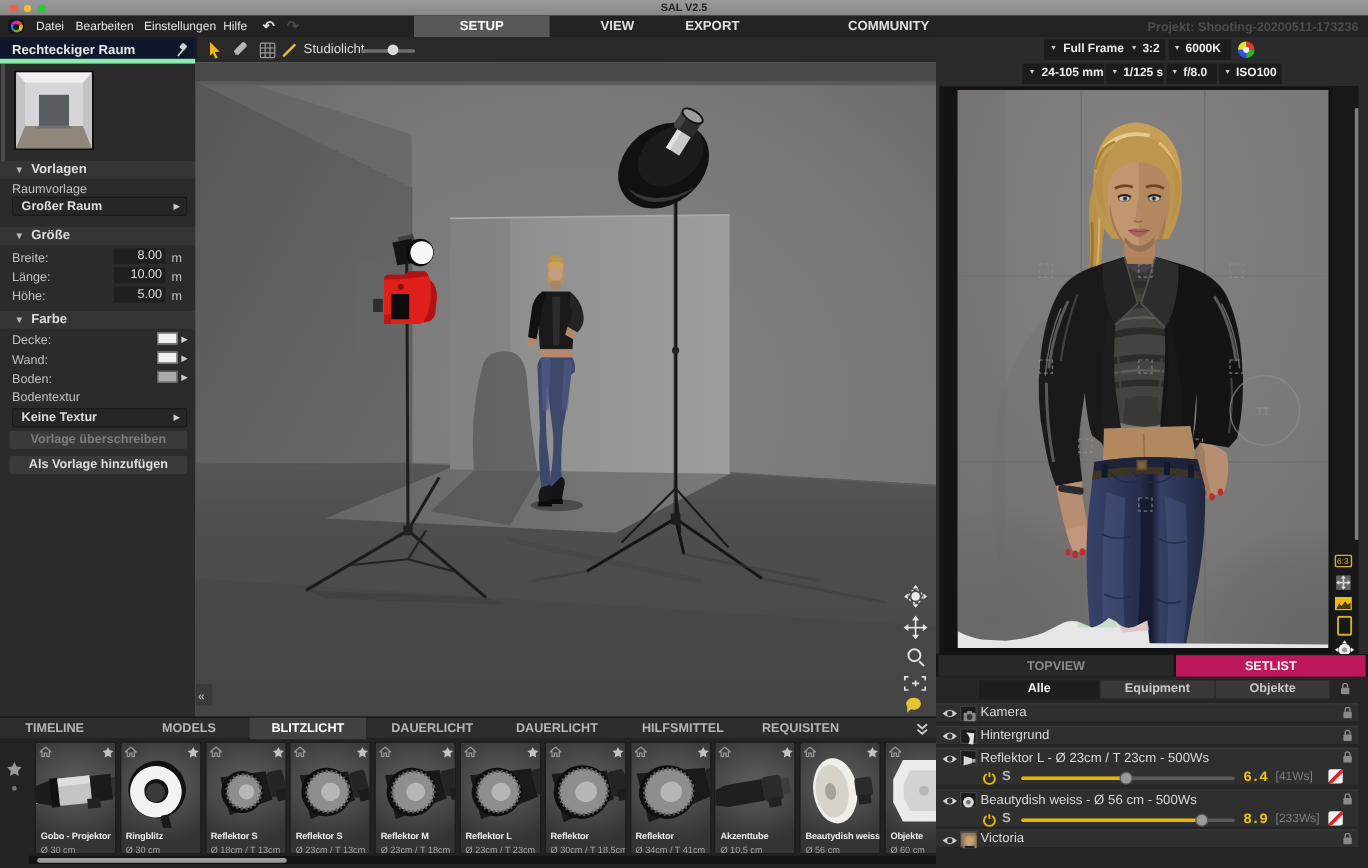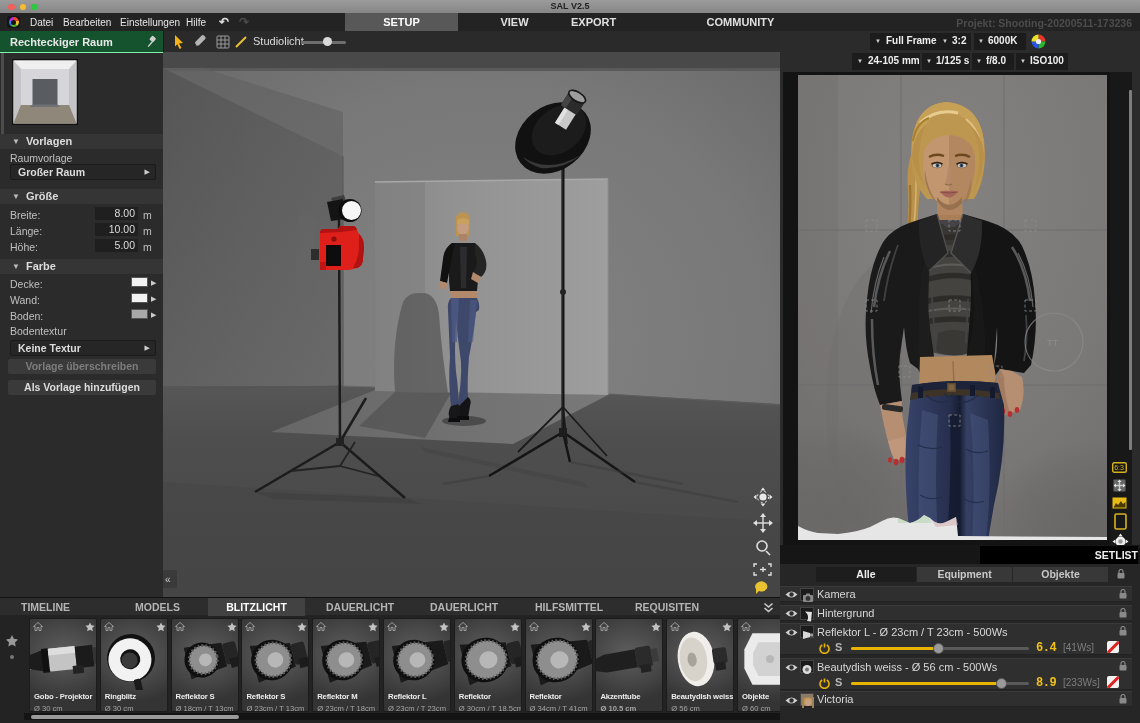--- a/index.html
+++ b/index.html
@@ -32,21 +32,21 @@
   <div class="abs" style="left:239px;top:2px;color:#4a4a4a;font-size:12px;font-weight:bold;">↷</div>
   <div class="abs" style="left:345px;top:0;width:113px;height:18px;background:#585858;text-align:center;line-height:18px;font-weight:bold;color:#fff;">SETUP</div>
   <div class="abs" style="left:458px;top:0;width:113px;height:18px;text-align:center;line-height:18px;font-weight:bold;color:#e0e0e0;">VIEW</div>
   <div class="abs" style="left:571px;top:0;width:113px;height:18px;text-align:left;line-height:18px;font-weight:bold;color:#e0e0e0;">EXPORT</div>
   <div class="abs" style="left:684px;top:0;width:113px;height:18px;text-align:center;line-height:18px;font-weight:bold;color:#e0e0e0;">COMMUNITY</div>
   <div class="abs" style="right:8px;top:4px;color:#4c4c4c;font-size:10.5px;font-weight:bold;">Projekt: Shooting-20200511-173236</div>
 </div>
 
 <div class="abs" id="leftpanel" style="left:0;top:31px;width:163px;height:566px;background:#2b2b2b;">
       <div class="abs" style="left:1px;top:5px;width:3px;height:100px;background:#4d4d4d;border-radius:2px;"></div>
-  <div class="abs" style="left:0;top:0;width:163px;height:22px;background:#14532d;border-bottom:1px solid #86efac;">
+  <div class="abs" style="left:0;top:0;width:163px;height:22px;background:#0f172a;border-bottom:4px solid #86efac;">
     <div class="abs" style="left:10px;top:5px;color:#e8e8e8;font-size:11px;font-weight:bold;">Rechteckiger Raum</div>
     <svg class="abs" style="left:146px;top:4px;" width="12" height="14" viewBox="0 0 12 14">
           <g fill="#cfcfcf">
             <rect x="4" y="1" width="5" height="5" rx="1" transform="rotate(40 6 4)"></rect>
             <rect x="5.4" y="6" width="1.4" height="7" transform="rotate(40 6 7)"></rect>
           </g>
         </svg>
   </div>
   <div class="abs" style="left:12px;top:28px;width:66px;height:66px;background:#0a0a0a;">
   <svg width="66" height="66" viewBox="0 0 66 66">
@@ -564,21 +564,22 @@
           <rect x="1" y="1" width="11" height="15" rx="1.5" fill="none" stroke="#d8b21c" stroke-width="1.6"></rect>
         </svg>
     <svg class="abs" style="left:2px;top:461px" width="17" height="17" viewBox="0 0 17 17">
           <circle cx="8.5" cy="8.5" r="5" fill="#efefef"></circle>
           <circle cx="8.5" cy="8.5" r="2.2" fill="#999"></circle>
           <path d="M8.5,0.5 l-2,2.8 h4 Z M8.5,16.5 l-2,-2.8 h4 Z M0.5,8.5 l2.8,-2 v4 Z M16.5,8.5 l-2.8,-2 v4 Z" fill="#efefef"></path>
         </svg>
   </div>
 
   <div class="abs" style="left:0;top:514px;width:360px;height:19px;background:#161616;">
-    <div class="abs" style="left:200px;top:1px;width:158px;height:18px;background:#000000;text-align:right;line-height:18px;color:#f0f0f0;font-size:10.5px;font-weight:bold;">SETLIST</div>
+    <div class="abs" style="left:2px;top:1px;width:196px;height:18px;background:#282828;text-align:center;line-height:18px;color:#8a8a8a;font-size:10.5px;font-weight:bold;">TOPVIEW</div>
+    <div class="abs" style="left:200px;top:1px;width:158px;height:18px;background:#be185d;text-align:center;line-height:18px;color:#f0f0f0;font-size:10.5px;font-weight:bold;">SETLIST</div>
   </div>
   <div class="abs" style="left:0;top:533px;width:360px;height:190px;background:#262626;" id="setlist">
 <div class="abs" style="left:36px;top:3px;width:100px;height:15px;background:#1d1d1d;text-align:center;line-height:15px;color:#f0f0f0;font-size:10.5px;font-weight:bold;">Alle</div>
 <div class="abs" style="left:137px;top:3px;width:95px;height:15px;background:#383838;text-align:center;line-height:15px;color:#c9c9c9;font-size:10.5px;font-weight:bold;">Equipment</div>
 <div class="abs" style="left:233px;top:3px;width:95px;height:15px;background:#383838;text-align:center;line-height:15px;color:#c9c9c9;font-size:10.5px;font-weight:bold;">Objekte</div>
 <svg class="abs" style="left:337px;top:5px" width="8" height="10" viewBox="0 0 8 10">
           <rect x="0.5" y="4" width="7" height="5.5" rx="1" fill="#8a8a8a"></rect>
           <path d="M2,4 V2.5 A2,2 0 0 1 6,2.5 V4" fill="none" stroke="#8a8a8a" stroke-width="1.2"></path>
         </svg>
 <svg class="abs" style="left:5px;top:26px;z-index:6" width="13" height="9" viewBox="0 0 13 9">
@@ -881,21 +882,21 @@
           <svg class="abs" style="left:0;top:9px" width="68" height="62" viewBox="0 0 68 62">
             <g transform="translate(30,32) scale(1.3) rotate(-10)">
               <path d="M-26,-4 L-16,-7 L8,-7 L8,7 L-16,7 L-26,4 Z" fill="#1f1f1f"></path>
               <ellipse cx="-26" cy="0" rx="2.5" ry="4" fill="#555"></ellipse>
               <rect x="8" y="-8" width="12" height="16" rx="2" fill="#2b2b2b"></rect>
               <rect x="20" y="-5" width="5" height="10" fill="#3c3c3c"></rect>
               <rect x="10" y="6" width="8" height="6" fill="#222"></rect>
             </g>
           </svg>
           <div class="abs" style="left:4px;top:73px;width:66px;color:#ededed;font-size:7.7px;font-weight:bold;letter-spacing:-0.15px;white-space:nowrap;">Akzenttube</div>
-          <div class="abs" style="left:4px;top:85px;width:66px;color:#a5a5a5;font-size:7.6px;white-space:nowrap;font-weight:bold;">Ø 10,5 cm</div>
+          <div class="abs" style="left:4px;top:85px;width:66px;color:#a5a5a5;font-size:7.6px;white-space:nowrap;">Ø 10,5 cm</div>
         </div>
 <div class="abs" style="left:666.2px;top:21px;width:68px;height:94px;background:radial-gradient(ellipse 58px 48px at 50% 38%, #5e5e5e 0%, #484848 55%, #343434 100%);border:1px solid #1c1c1c;border-radius:2px;overflow:hidden;">
           <svg class="abs" style="left:3px;top:3px" width="10" height="9" viewBox="0 0 10 9">
             <path d="M5,0.5 L9.5,4.5 H8 V8.5 H6 V5.5 H4 V8.5 H2 V4.5 H0.5 Z" fill="none" stroke="#9a9a9a" stroke-width="1"></path>
           </svg>
           <svg class="abs" style="left:55px;top:3px" width="10" height="10" viewBox="0 0 10 10">
             <path d="M5,0.4 l1.35,2.9 3.25,0.45 -2.35,2.25 0.55,3.25 -2.8,-1.55 -2.8,1.55 0.55,-3.25 -2.35,-2.25 3.25,-0.45 Z" fill="#c2c2c2"></path>
           </svg>
           <svg class="abs" style="left:0;top:9px" width="68" height="62" viewBox="0 0 68 62">
             <g transform="translate(29,31) scale(1.3) rotate(-8)">

